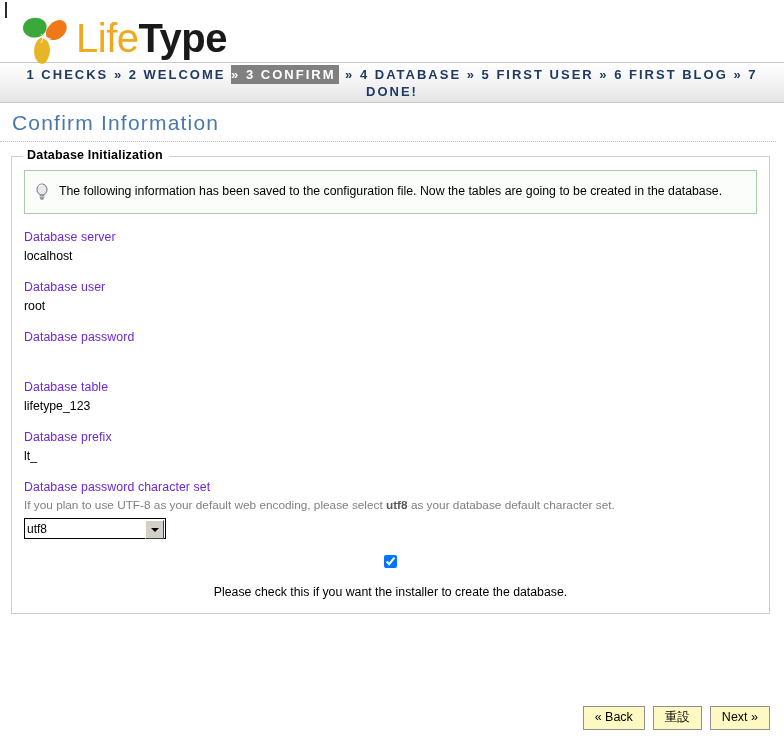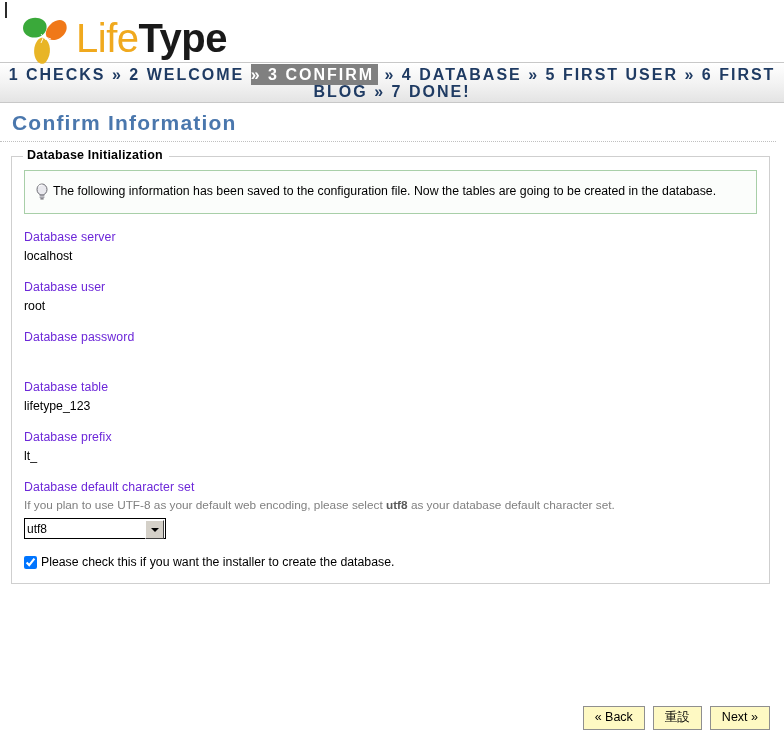--- a/index.html
+++ b/index.html
@@ -54,39 +54,39 @@
   .logo-life { color: #f0a91e; }
   .logo-type { color: #1a1a1a; font-weight: bold; text-align: right; }
 
   
   .stepbar {
     border-top: 1px solid #c8c8c8;
     border-bottom: 1px solid #c8c8c8;
     background: linear-gradient(to bottom, #ffffff 0%, #f2f2f2 55%, #e4e4e4 100%);
     padding: 3px 0 2px 0;
     text-align: center;
-    font-size: 16px;
+    font-size: 13px;
     font-weight: bold;
     letter-spacing: 2px;
     color: #1f3b63;
     line-height: 17px;
   }
   .stepbar .step { color: #1f3b63; }
   .stepbar .sep { color: #1f3b63; }
   .stepbar .step.active {
     background: #808080;
     color: #ffffff;
     padding: 2px 4px 2px 0;
   }
 
   
   .page-title {
     color: #4a77ad;
     font-size: 21px;
-    font-weight: bold;
+    font-weight: normal;
     letter-spacing: 1.2px;
     padding: 8px 0 6px 12px;
     border-bottom: 1px dotted #c0c0c0;
     margin: 0 8px 0 0;
   }
 
   
   .fieldset {
     margin: 14px 14px 9px 11px;
     border: 1px solid #cfcfcf;
@@ -105,21 +105,21 @@
     letter-spacing: 0.2px;
   }
 
   .infobox {
     margin-top: 13px;
     border: 1px solid #a8cfa8;
     background: #fbfdfb;
     padding: 11px 12px 12px 10px;
     display: flex;
     align-items: flex-start;
-    gap: 4px;
+    gap: 10px;
     line-height: 19px;
     font-size: 12.3px;
   }
   .bulb {
     width: 14px;
     height: 17px;
     flex: 0 0 auto;
     margin-top: 1px;
   }
   .infobox-text { color: #000000; }
@@ -184,22 +184,23 @@
     width: 0; height: 0;
     border-left: 4px solid transparent;
     border-right: 4px solid transparent;
     border-top: 4px solid #000000;
   }
 
   .checkline {
     margin-top: 12px;
     display: flex;
     align-items: center;
-    gap: 4px;
+    gap: 17px;
     font-size: 12.3px;
+    flex-direction: column;
   }
   .checkline input[type=checkbox] {
     width: 13px;
     height: 13px;
     margin: 0;
   }
 
   
   .buttonbar {
     position: absolute;
@@ -291,21 +292,21 @@
     <div class="field-label">Database table</div>
     <div class="field-value">lifetype_123</div>
   </div>
 
   <div class="field">
     <div class="field-label">Database prefix</div>
     <div class="field-value">lt_</div>
   </div>
 
   <div class="field">
-    <div class="field-label">Database default character set</div>
+    <div class="field-label">Database password character set</div>
     <div class="field-hint"><span>If you plan to use UTF-8 as your default web encoding, please select </span><b>utf8</b><span> as your database default character set.</span></div>
     <span class="select-wrap">
       <select class="charset">
         <option>utf8</option>
       </select>
       <span class="select-arrow">
           <i></i>
         </span>
     </span>
   </div>

